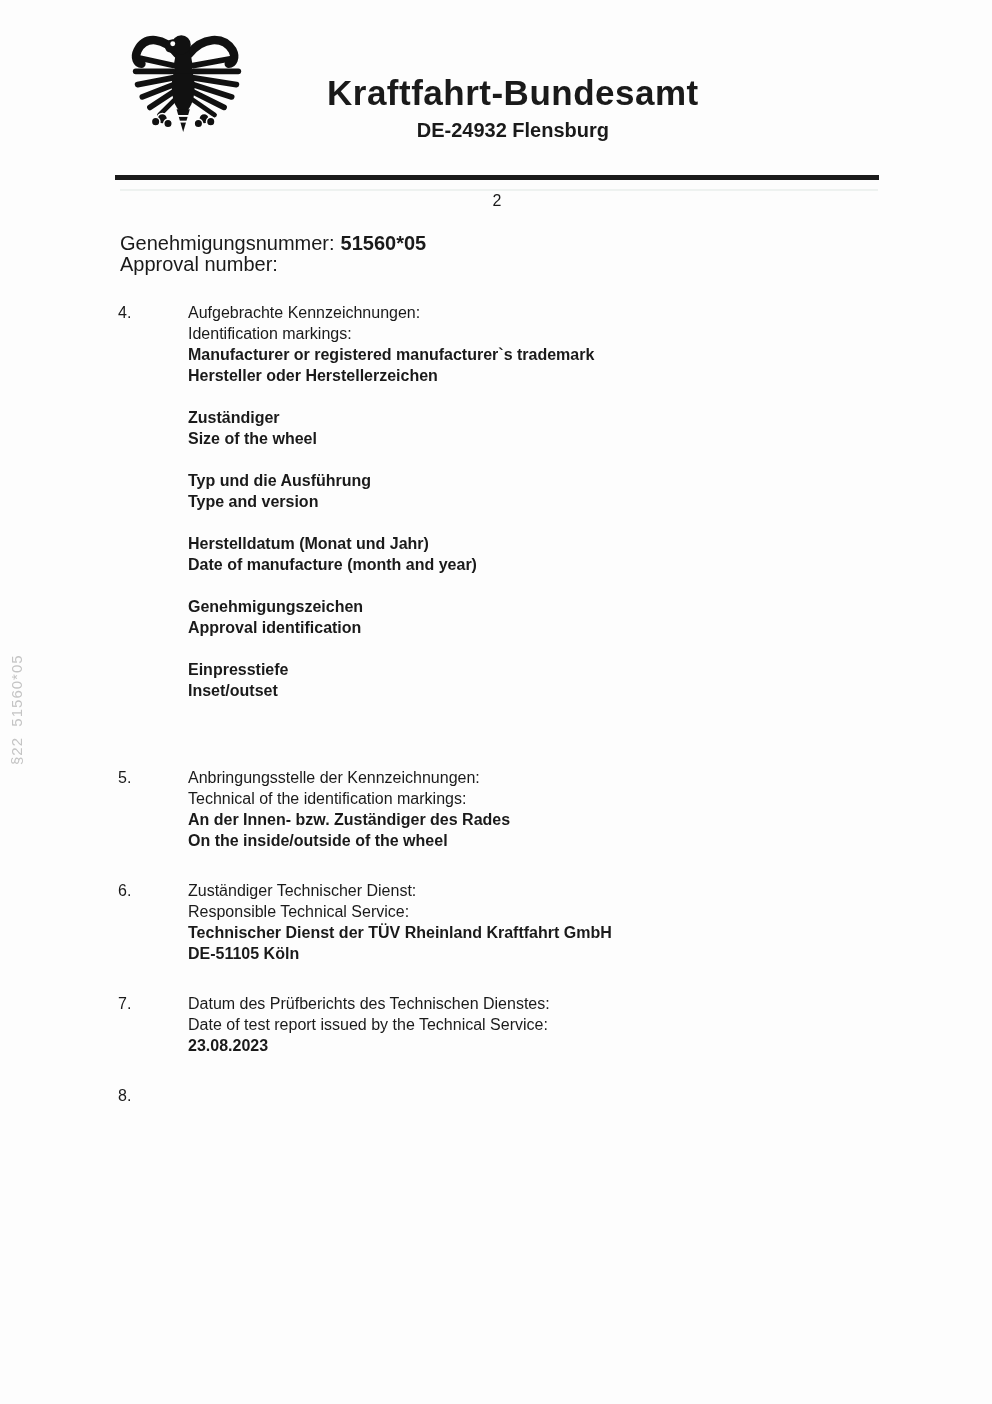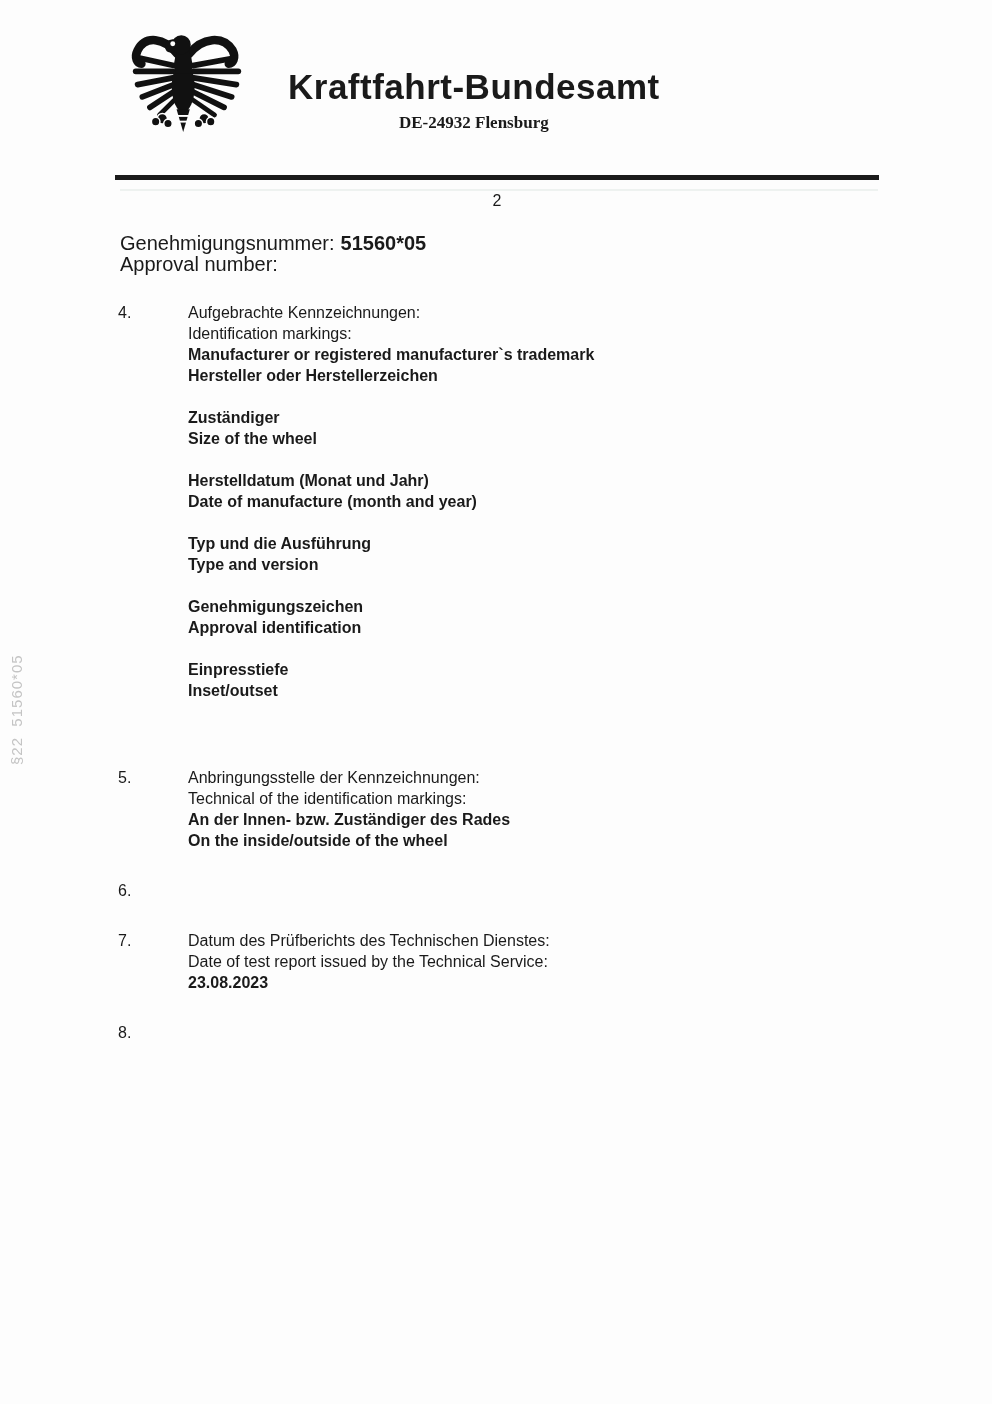--- a/index.html
+++ b/index.html
@@ -7,25 +7,25 @@
     position: relative;
     width: 992px;
     height: 1404px;
     background: #fdfdfd;
     font-family: "Liberation Sans", "DejaVu Sans", sans-serif;
     color: #1a1a1a;
     overflow: hidden;
   }
 
   
-  .header { position: absolute; left: 130px; top: 30px; display: flex; align-items: center; }
+  .header { position: absolute; left: 130px; top: 30px; display: flex; align-items: flex-end; gap: 39px; }
   .eagle { width: 114px; height: 112px; flex-shrink: 0; }
   .title-block { margin-left: 44px; margin-top: 28px; text-align: center; }
   .doc-title { font-size: 35px; font-weight: bold; letter-spacing: 0.5px; line-height: 40px; white-space: nowrap; }
-  .doc-subtitle { font-size: 17px; font-weight: bold; margin-top: 6px; font-family: Liberation Serif, serif; }
+  .doc-subtitle { font-size: 20px; font-weight: bold; margin-top: 6px; }
 
   
   .rule { position: absolute; left: 115px; top: 175px; width: 764px; height: 5px; background: #1b1b1b; }
   .rule-shadow { position: absolute; left: 120px; top: 189px; width: 758px; height: 2px; background: #eef2f0; }
 
   
   .page-num { position: absolute; left: 115px; top: 192px; width: 764px; text-align: center; font-size: 16px; }
 
   
   .approval { position: absolute; left: 120px; top: 233px; font-size: 20px; line-height: 21px; }
@@ -129,26 +129,26 @@
             <div class="line">Aufgebrachte Kennzeichnungen:</div>
             <div class="line">Identification markings:</div>
             <div class="line bold">Manufacturer or registered manufacturer`s trademark</div>
             <div class="line bold">Hersteller oder Herstellerzeichen</div>
           </div>
           <div class="group">
             <div class="line bold">Zuständiger</div>
             <div class="line bold">Size of the wheel</div>
           </div>
           <div class="group">
+            <div class="line bold">Typ und die Ausführung</div>
+            <div class="line bold">Type and version</div>
+          </div>
+          <div class="group">
             <div class="line bold">Herstelldatum (Monat und Jahr)</div>
             <div class="line bold">Date of manufacture (month and year)</div>
-          </div>
-          <div class="group">
-            <div class="line bold">Typ und die Ausführung</div>
-            <div class="line bold">Type and version</div>
           </div>
           <div class="group">
             <div class="line bold">Genehmigungszeichen</div>
             <div class="line bold">Approval identification</div>
           </div>
           <div class="group">
             <div class="line bold">Einpresstiefe</div>
             <div class="line bold">Inset/outset</div>
           </div>
         </div>
@@ -159,20 +159,28 @@
           <div class="group">
             <div class="line">Anbringungsstelle der Kennzeichnungen:</div>
             <div class="line">Technical of the identification markings:</div>
             <div class="line bold">An der Innen- bzw. Zuständiger des Rades</div>
             <div class="line bold">On the inside/outside of the wheel</div>
           </div>
         </div>
       </div>
       <div class="item">
         <div class="item-number">6.</div>
+        <div class="item-body">
+          <div class="group">
+            <div class="line">Zuständiger Technischer Dienst:</div>
+            <div class="line">Responsible Technical Service:</div>
+            <div class="line bold">Technischer Dienst der TÜV Rheinland Kraftfahrt GmbH</div>
+            <div class="line bold">DE-51105 Köln</div>
+          </div>
+        </div>
       </div>
       <div class="item">
         <div class="item-number">7.</div>
         <div class="item-body">
           <div class="group">
             <div class="line">Datum des Prüfberichts des Technischen Dienstes:</div>
             <div class="line">Date of test report issued by the Technical Service:</div>
             <div class="line bold">23.08.2023</div>
           </div>
         </div>

